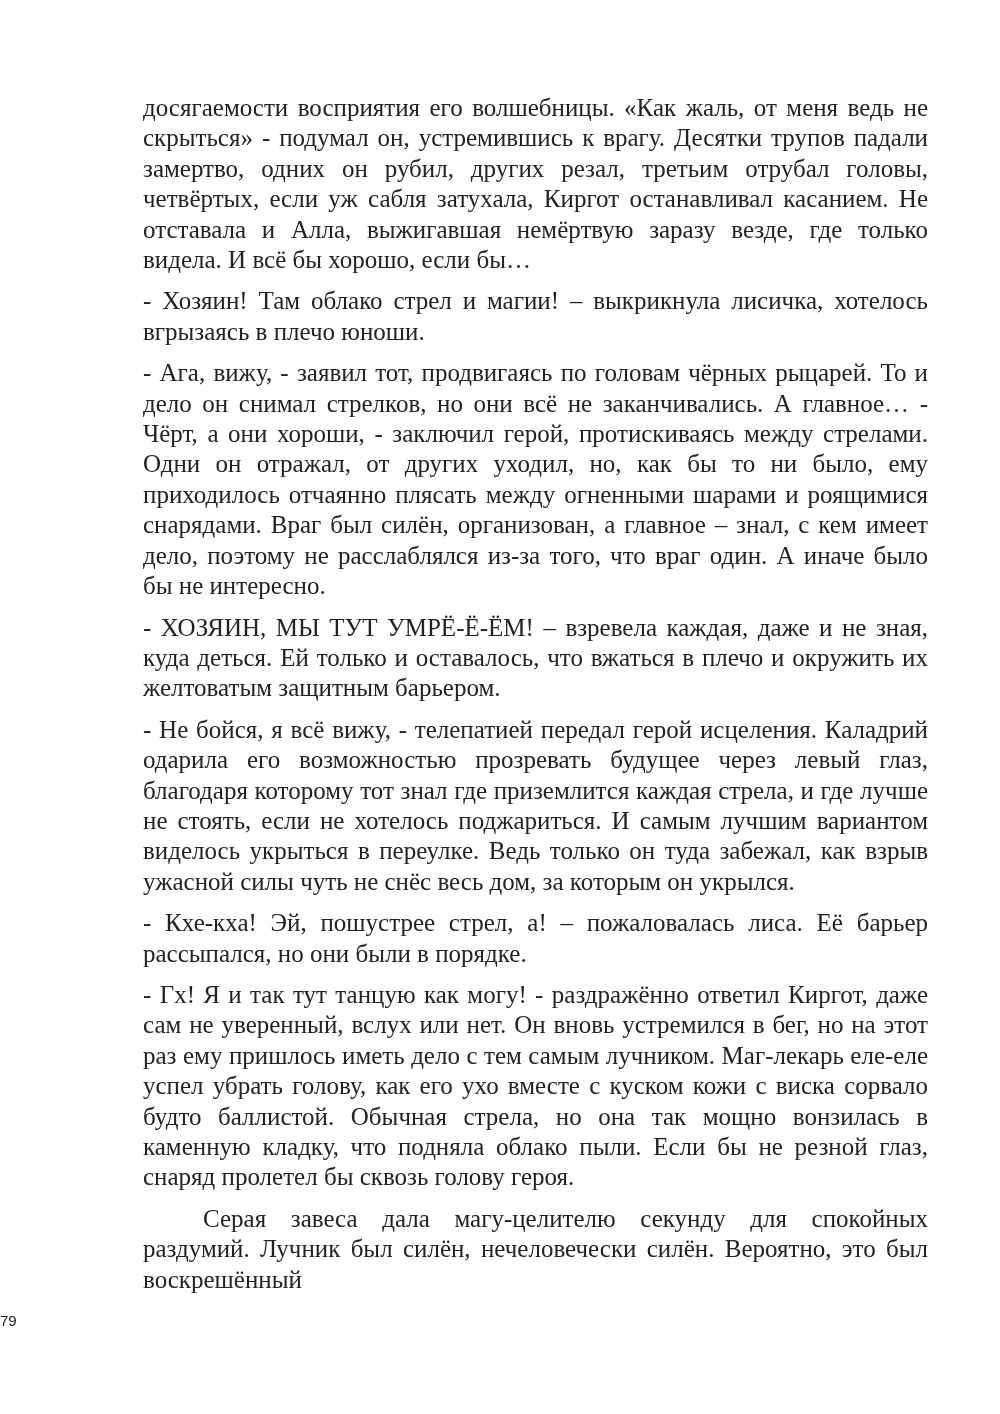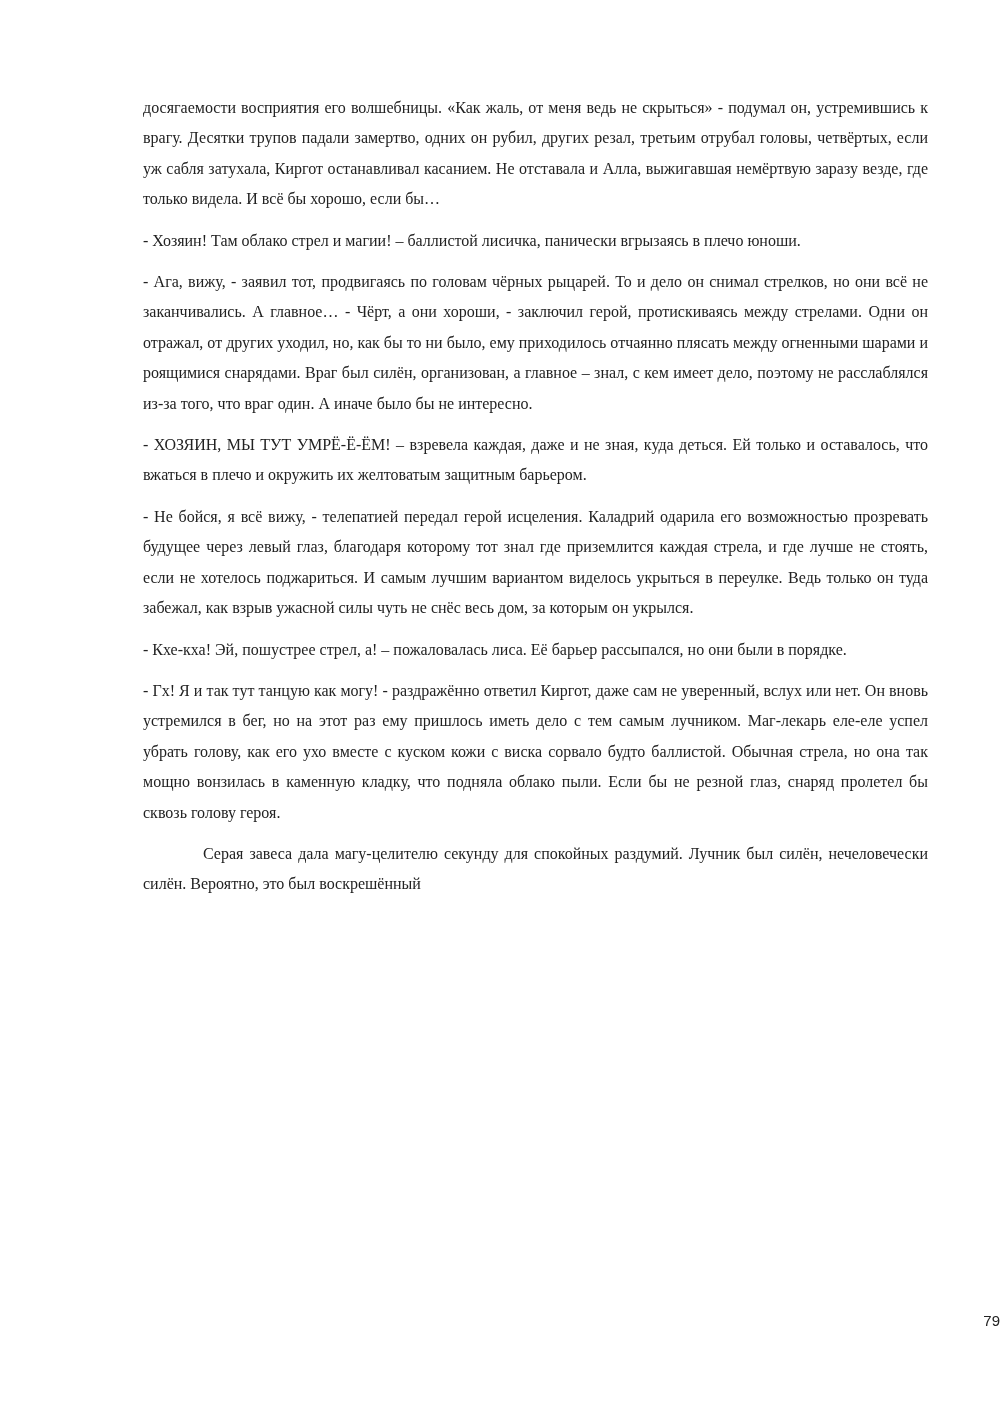--- a/index.html
+++ b/index.html
@@ -3,44 +3,44 @@
 <meta charset="utf-8">
 <style>
   html, body { margin: 0; padding: 0; background: #ffffff; }
   body { width: 1000px; height: 1414px; position: relative; overflow: hidden; }
   .page {
     position: absolute;
     left: 143px;
     top: 93px;
     width: 785px;
     font-family: "Liberation Serif", serif;
-    font-size: 16px;
+    font-size: 25px;
     line-height: 30.4px;
     color: #222222;
     text-align: justify;
   }
   .para { margin: 0 0 11px 0; }
   .para.indent { text-indent: 60px; margin-top: 7px; }
   .page-number {
     position: absolute;
     left: 0;
     width: 1000px;
     top: 1312px;
-    text-align: right;
+    text-align: left;
     font-family: "Liberation Sans", sans-serif;
     font-size: 15px;
     color: #222222;
   }
 </style>
 </head>
 <body>
 
 <div class="page">
   <p class="para">досягаемости восприятия его волшебницы. «Как жаль, от меня ведь не скрыться» - подумал он, устремившись к врагу. Десятки трупов падали замертво, одних он рубил, других резал, третьим отрубал головы, четвёртых, если уж сабля затухала, Киргот останавливал касанием. Не отставала и Алла, выжигавшая немёртвую заразу везде, где только видела. И всё бы хорошо, если бы…</p>
-  <p class="para">- Хозяин! Там облако стрел и магии! – баллистой лисичка, панически вгрызаясь в плечо юноши.</p>
+  <p class="para">- Хозяин! Там облако стрел и магии! – выкрикнула лисичка, хотелось вгрызаясь в плечо юноши.</p>
   <p class="para">- Ага, вижу, - заявил тот, продвигаясь по головам чёрных рыцарей. То и дело он снимал стрелков, но они всё не заканчивались. А главное… - Чёрт, а они хороши, - заключил герой, протискиваясь между стрелами. Одни он отражал, от других уходил, но, как бы то ни было, ему приходилось отчаянно плясать между огненными шарами и роящимися снарядами. Враг был силён, организован, а главное – знал, с кем имеет дело, поэтому не расслаблялся из-за того, что враг один. А иначе было бы не интересно.</p>
   <p class="para">- ХОЗЯИН, МЫ ТУТ УМРЁ-Ё-ЁМ! – взревела каждая, даже и не зная, куда деться. Ей только и оставалось, что вжаться в плечо и окружить их желтоватым защитным барьером.</p>
   <p class="para">- Не бойся, я всё вижу, - телепатией передал герой исцеления. Каладрий одарила его возможностью прозревать будущее через левый глаз, благодаря которому тот знал где приземлится каждая стрела, и где лучше не стоять, если не хотелось поджариться. И самым лучшим вариантом виделось укрыться в переулке. Ведь только он туда забежал, как взрыв ужасной силы чуть не снёс весь дом, за которым он укрылся.</p>
   <p class="para">- Кхе-кха! Эй, пошустрее стрел, а! – пожаловалась лиса. Её барьер рассыпался, но они были в порядке.</p>
   <p class="para">- Гх! Я и так тут танцую как могу! - раздражённо ответил Киргот, даже сам не уверенный, вслух или нет. Он вновь устремился в бег, но на этот раз ему пришлось иметь дело с тем самым лучником. Маг-лекарь еле-еле успел убрать голову, как его ухо вместе с куском кожи с виска сорвало будто баллистой. Обычная стрела, но она так мощно вонзилась в каменную кладку, что подняла облако пыли. Если бы не резной глаз, снаряд пролетел бы сквозь голову героя.</p>
   <p class="para indent">Серая завеса дала магу-целителю секунду для спокойных раздумий. Лучник был силён, нечеловечески силён. Вероятно, это был воскрешённый</p>
 </div>
 
 <div class="page-number">79</div>
 

